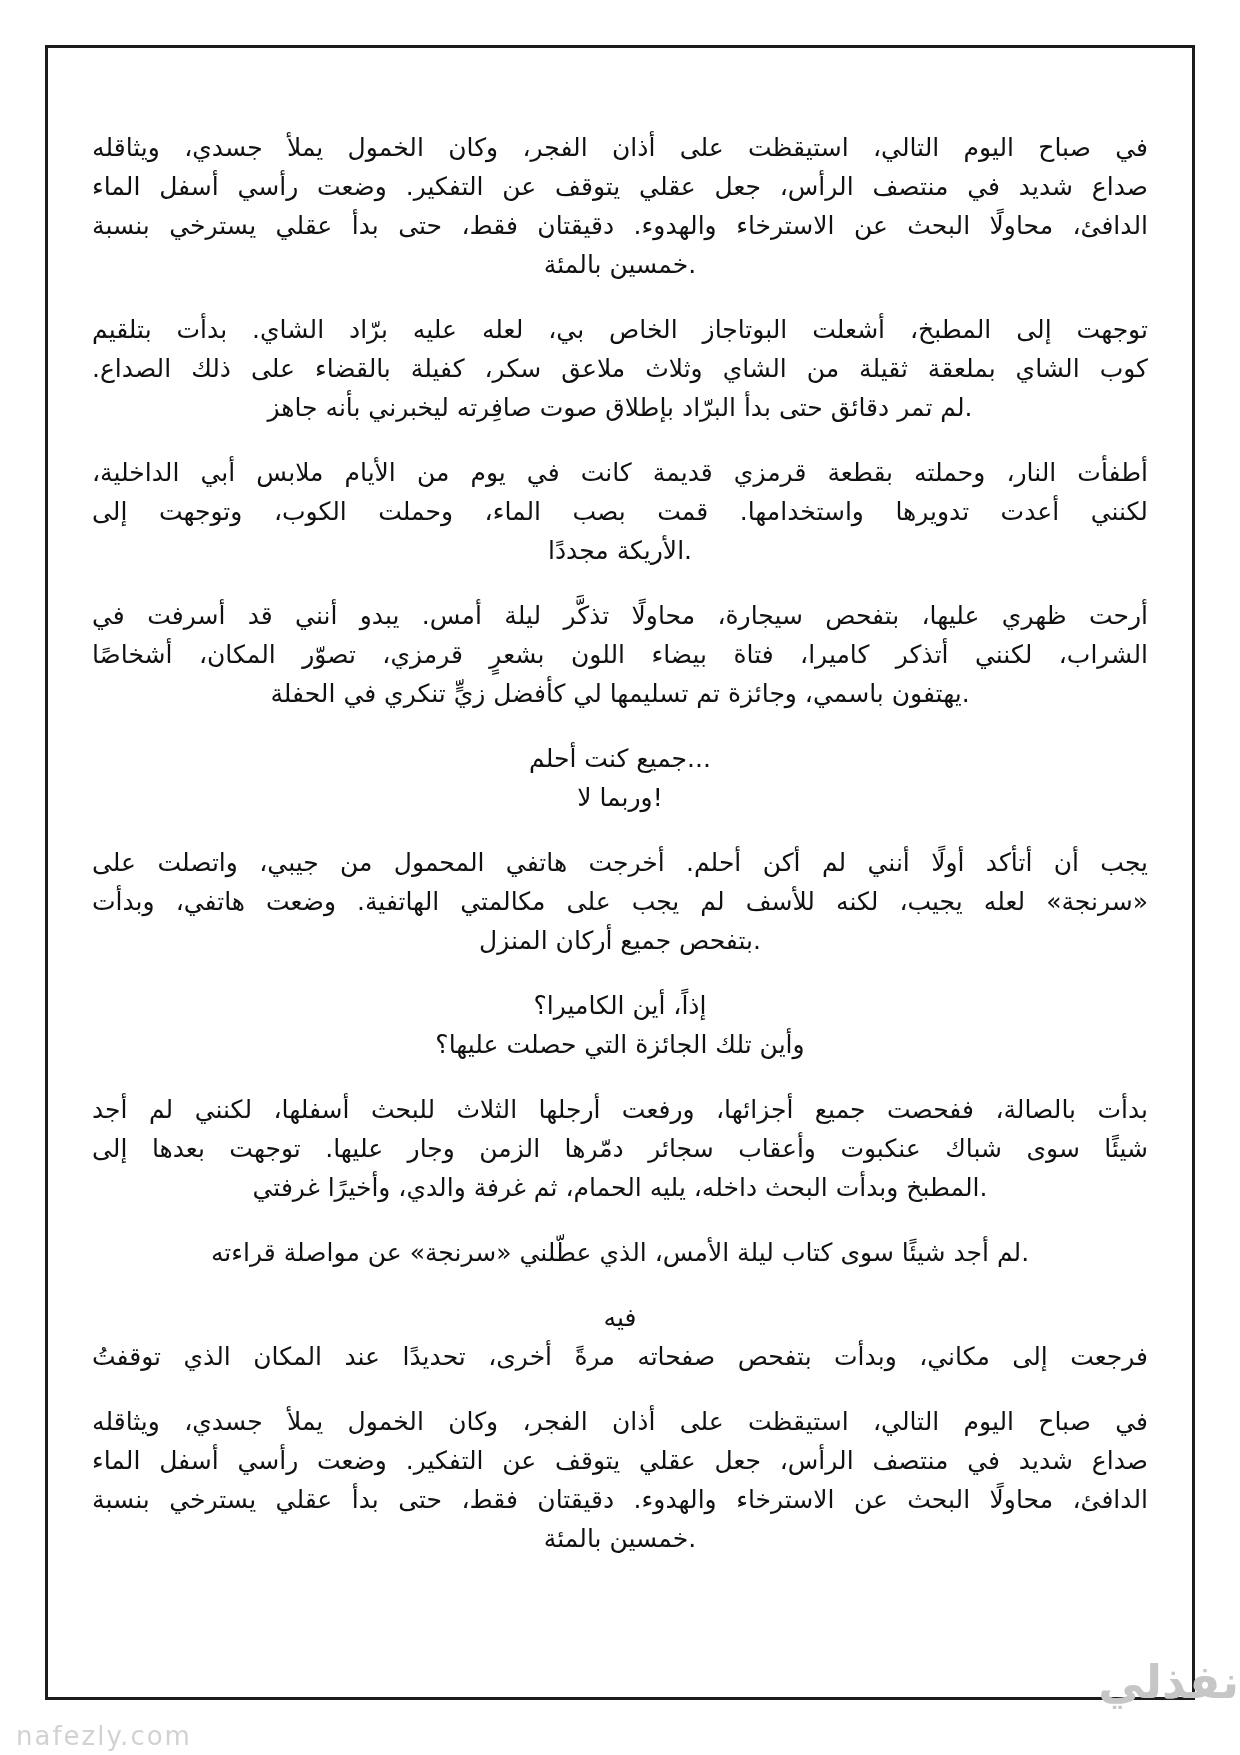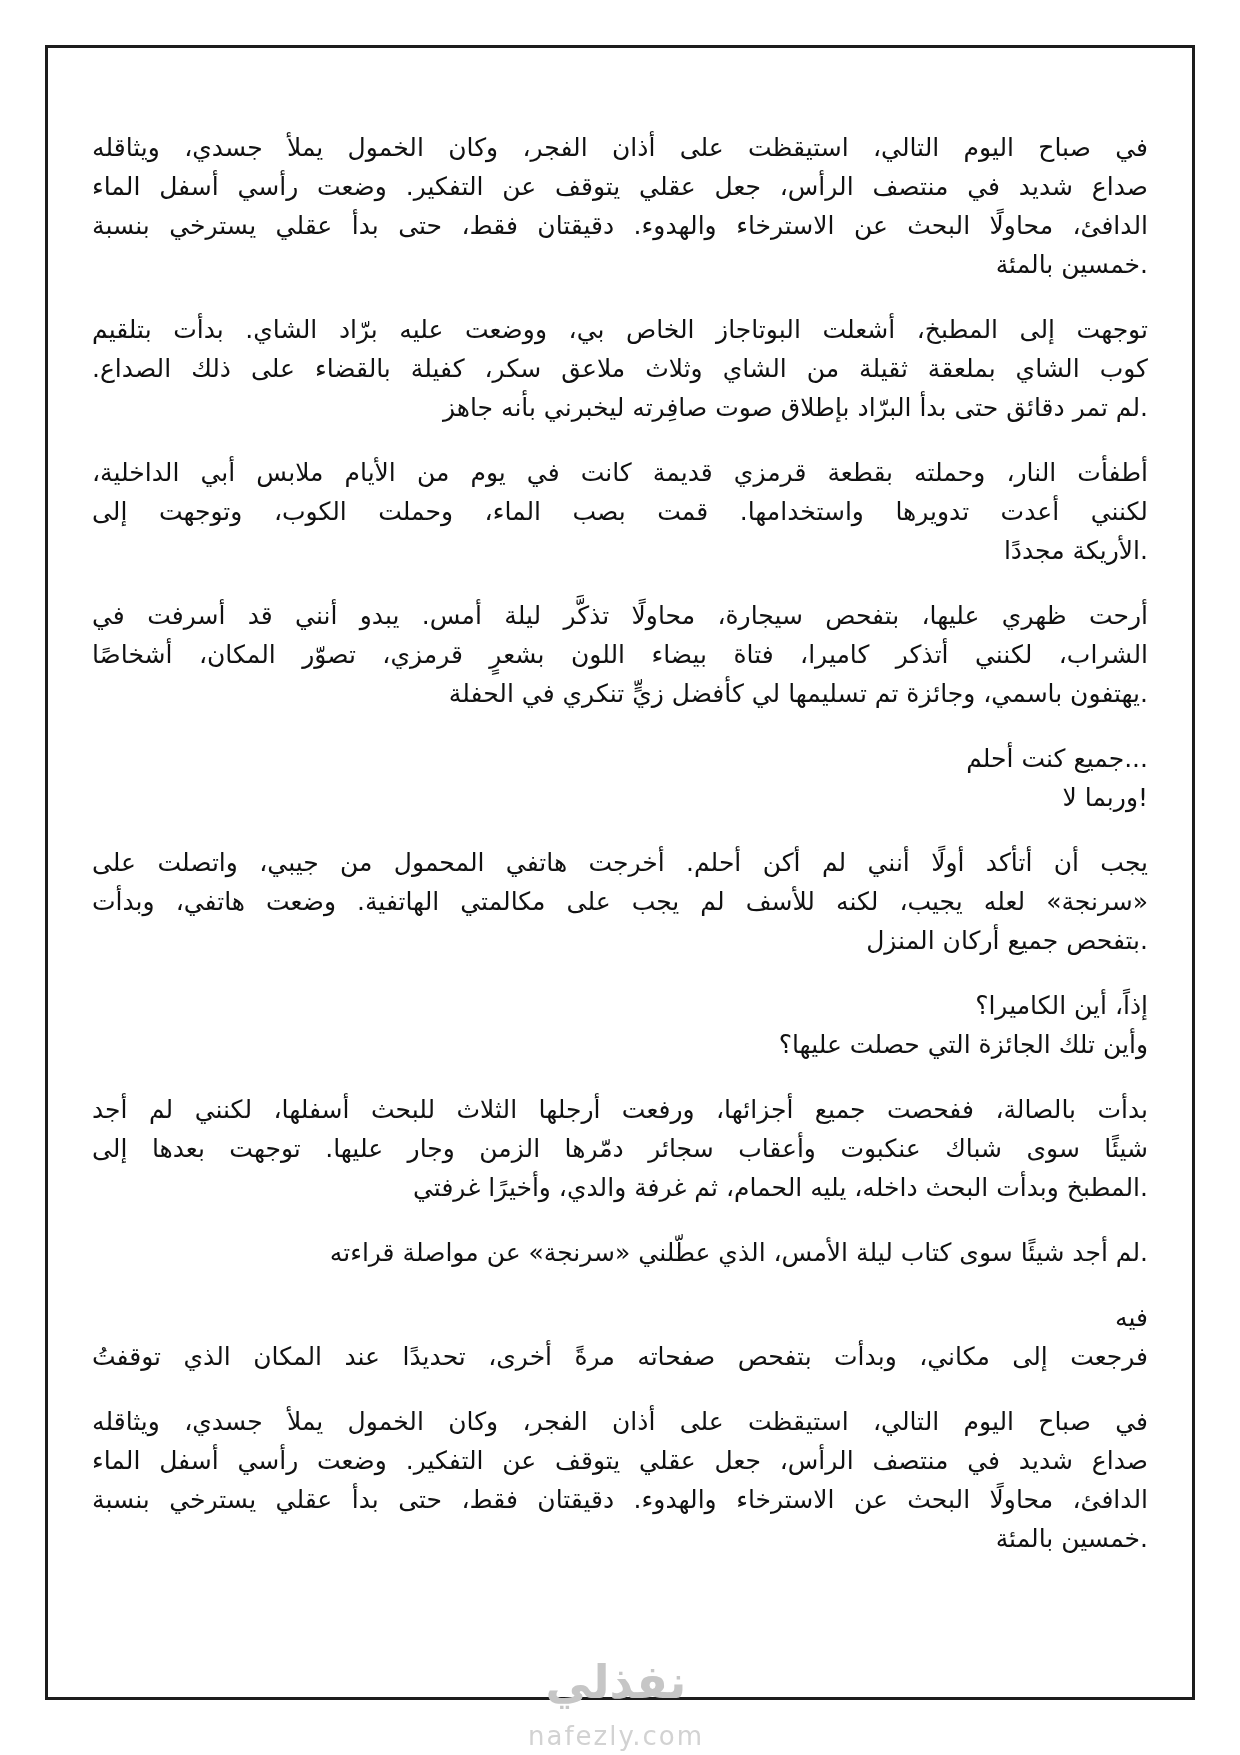--- a/index.html
+++ b/index.html
@@ -35,34 +35,34 @@
     color: #111111;
     font-size: 25px;
     line-height: 39px;
     z-index: 2;
   }
   .paragraph {
     margin: 0 0 26px 0;
   }
   .pline {
     direction: rtl;
-    text-align: right;
+    text-align: center;
   }
   .pline.fill {
     text-align: justify;
     text-align-last: justify;
   }
   .watermark {
     position: absolute;
     left: 0;
-    right: 8px;
+    right: 1px;
     top: 1658px;
-    text-align: center;
     z-index: 3;
     pointer-events: none;
+    padding-left: 16px;
   }
   .wm-logo {
     font-size: 46px;
     font-weight: bold;
     line-height: 48px;
     direction: rtl;
   }
   .wm-site {
     font-size: 26px;
     letter-spacing: 2px;
@@ -78,21 +78,21 @@
 
   <div class="content" dir="rtl">
 
   <div class="paragraph">
         <div class="pline fill" dir="rtl">في صباح اليوم التالي، استيقظت على أذان الفجر، وكان الخمول يملأ جسدي، ويثاقله</div>
         <div class="pline fill" dir="rtl">صداع شديد في منتصف الرأس، جعل عقلي يتوقف عن التفكير. وضعت رأسي أسفل الماء</div>
         <div class="pline fill" dir="rtl">الدافئ، محاولًا البحث عن الاسترخاء والهدوء. دقيقتان فقط، حتى بدأ عقلي يسترخي بنسبة</div>
         <div class="pline" dir="rtl">.خمسين بالمئة</div>
       </div>
       <div class="paragraph">
-        <div class="pline fill" dir="rtl">توجهت إلى المطبخ، أشعلت البوتاجاز الخاص بي، ووضعت عليه برّاد الشاي. بدأت بتلقيم</div>
+        <div class="pline fill" dir="rtl">توجهت إلى المطبخ، أشعلت البوتاجاز الخاص بي، لعله عليه برّاد الشاي. بدأت بتلقيم</div>
         <div class="pline fill" dir="rtl">كوب الشاي بملعقة ثقيلة من الشاي وثلاث ملاعق سكر، كفيلة بالقضاء على ذلك الصداع.</div>
         <div class="pline" dir="rtl">.لم تمر دقائق حتى بدأ البرّاد بإطلاق صوت صافِرته ليخبرني بأنه جاهز</div>
       </div>
       <div class="paragraph">
         <div class="pline fill" dir="rtl">أطفأت النار، وحملته بقطعة قرمزي قديمة كانت في يوم من الأيام ملابس أبي الداخلية،</div>
         <div class="pline fill" dir="rtl">لكنني أعدت تدويرها واستخدامها. قمت بصب الماء، وحملت الكوب، وتوجهت إلى</div>
         <div class="pline" dir="rtl">.الأريكة مجددًا</div>
       </div>
       <div class="paragraph">
         <div class="pline fill" dir="rtl">أرحت ظهري عليها، بتفحص سيجارة، محاولًا تذكَّر ليلة أمس. يبدو أنني قد أسرفت في</div>

